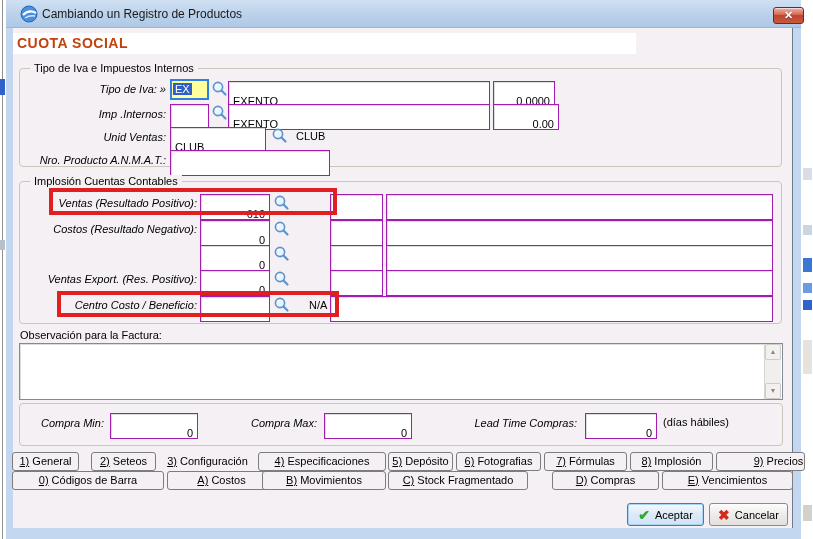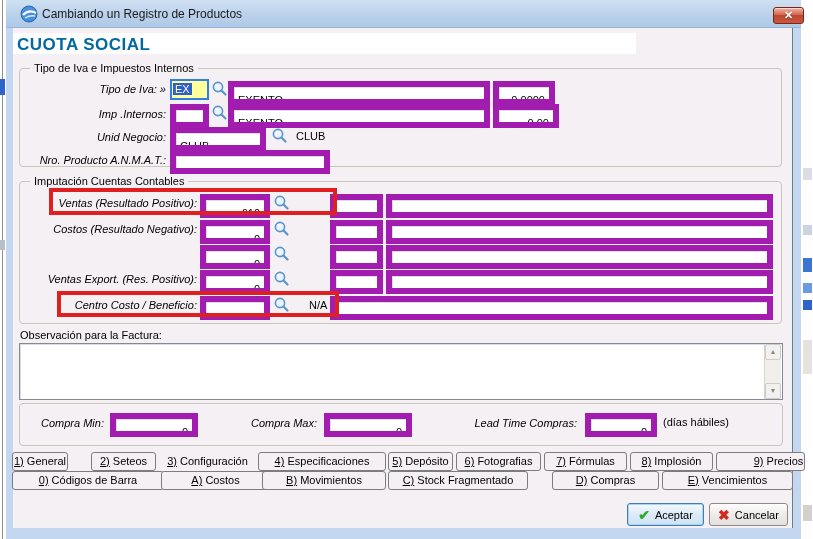--- a/index.html
+++ b/index.html
@@ -22,23 +22,23 @@
   .inner-edge-right { position:absolute; left:792px; top:28px; width:1px; height:500px; background:#6e7b88; }
 
   
   .left-strip { position:absolute; left:0; top:0; width:6px; height:539px; background:#ffffff; }
   .left-line { position:absolute; left:2px; top:0; width:1px; height:539px; background:#8f8f8f; }
   .frag { position:absolute; }
 
   
   .lbl { position:absolute; font-size:11px; color:#000; text-align:right; height:14px; line-height:14px; white-space:nowrap;font-style:italic; }
   .txt { position:absolute; font-size:11px; color:#000; white-space:nowrap; }
-  .field { position:absolute; height:17px; background:#ffffff; border:6px solid #a21caf;
+  .field { position:absolute; height:17px; background:#ffffff; border:1px solid #a21caf;
     box-shadow:inset 1px 1px 0 rgba(110,120,130,.25); font-size:11px; line-height:15px;
-    padding:6px 4px; overflow:hidden; white-space:nowrap; }
+    padding:12px 4px; overflow:hidden; white-space:nowrap; }
   .field.num { text-align:right; }
   .group { position:absolute; border:1px solid #cbc6bc; border-radius:4px; }
   .gt { position:absolute; top:-7px; left:10px; background:#f5f0f4; padding:0 4px;
     font-size:11px; line-height:13px; white-space:nowrap; }
   .mag { position:absolute; width:18px; height:17px; cursor:pointer; }
   .redbox { position:absolute; border:4px solid #e02020; z-index:6; }
 
   
   .focus-field { position:absolute; width:39px; height:21px; background:#ffff9c;
     border:2px solid #2f80e0; font-size:11px; line-height:17px; padding:0 1px; overflow:hidden; }
@@ -92,21 +92,21 @@
       <circle cx="9" cy="9" r="8" fill="none" stroke="#2a66b2" stroke-width="1"></circle>
       <path d="M3 10 Q9 4 16 8" stroke="#ffffff" stroke-width="2.2" fill="none"></path>
       <path d="M5 13 Q10 10 15 11" stroke="#d8eafb" stroke-width="1.4" fill="none"></path>
     </svg>
     <span class="title-text">Cambiando un Registro de Productos</span>
     <div class="close-btn">✕</div>
   </div>
   <div class="inner-edge-right"></div>
 
   <div style="position:absolute;left:13px;top:33px;width:623px;height:21px;background:#ffffff;">
-    <span style="position:absolute;left:4px;top:2px;font-size:17px;font-weight:bold;color:#0369a1;letter-spacing:.5px;">CUOTA SOCIAL</span>
+    <span style="position:absolute;left:4px;top:2px;font-size:14px;font-weight:bold;color:#c2410c;letter-spacing:.5px;">CUOTA SOCIAL</span>
   </div>
 
   <div class="group" style="left:19px;top:68px;width:763px;height:99px;">
     <span class="gt">Tipo de Iva e Impuestos Internos</span>
   </div>
 
   <div class="lbl" style="left:20px;top:82px;width:146px;">Tipo de Iva: »</div>
   <div class="focus-field" style="left:170px;top:79px;">
     <span class="sel">EX</span>
   </div>
@@ -125,36 +125,36 @@
   <div class="mag" style="left:211px;top:104px;">
     <svg width="18" height="17" viewBox="0 0 18 17">
         <circle cx="7" cy="7" r="4.6" fill="#eaf4fd" stroke="#5b93cc" stroke-width="1.6"></circle>
         <line x1="10.5" y1="10.5" x2="14.5" y2="14.5" stroke="#5b93cc" stroke-width="2.2" stroke-linecap="round"></line>
         <path d="M4.6 6 l1.8-1.8" stroke="#ffffff" stroke-width="1.2"></path>
       </svg>
   </div>
   <div class="field" style="left:228px;top:104px;width:262px;">EXENTO</div>
   <div class="field num" style="left:493px;top:104px;width:66px;">0.00</div>
 
-  <div class="lbl" style="left:20px;top:130px;width:146px;">Unid Negocio:</div>
+  <div class="lbl" style="left:20px;top:130px;width:146px;">Unid Ventas:</div>
   <div class="field" style="left:170px;top:127px;width:96px;">CLUB</div>
   <div class="mag" style="left:271px;top:127px;">
     <svg width="18" height="17" viewBox="0 0 18 17">
         <circle cx="7" cy="7" r="4.6" fill="#eaf4fd" stroke="#5b93cc" stroke-width="1.6"></circle>
         <line x1="10.5" y1="10.5" x2="14.5" y2="14.5" stroke="#5b93cc" stroke-width="2.2" stroke-linecap="round"></line>
         <path d="M4.6 6 l1.8-1.8" stroke="#ffffff" stroke-width="1.2"></path>
       </svg>
   </div>
   <div class="txt" style="left:296px;top:130px;">CLUB</div>
 
   <div class="lbl" style="left:20px;top:153px;width:146px;">Nro. Producto A.N.M.A.T.:</div>
   <div class="field" style="left:170px;top:150px;width:160px;"></div>
 
   <div class="group" style="left:19px;top:181px;width:763px;height:143px;">
-    <span class="gt">Imputación Cuentas Contables</span>
+    <span class="gt">Implosión Cuentas Contables</span>
   </div>
 
   <div class="lbl" style="left:20px;top:196px;width:177px;">Ventas (Resultado Positivo):</div>
   <div class="field num" style="left:200px;top:194px;width:70px;">610</div>
   <div class="mag" style="left:273px;top:194px;">
     <svg width="18" height="17" viewBox="0 0 18 17">
         <circle cx="7" cy="7" r="4.6" fill="#eaf4fd" stroke="#5b93cc" stroke-width="1.6"></circle>
         <line x1="10.5" y1="10.5" x2="14.5" y2="14.5" stroke="#5b93cc" stroke-width="2.2" stroke-linecap="round"></line>
         <path d="M4.6 6 l1.8-1.8" stroke="#ffffff" stroke-width="1.2"></path>
       </svg>
@@ -221,32 +221,32 @@
 
   <div class="group" style="left:19px;top:403px;width:764px;height:43px;"></div>
   <div class="lbl" style="left:30px;top:416px;width:74px;">Compra Min:</div>
   <div class="field num" style="left:110px;top:413px;width:88px;">0</div>
   <div class="lbl" style="left:235px;top:416px;width:82px;">Compra Max:</div>
   <div class="field num" style="left:324px;top:413px;width:88px;">0</div>
   <div class="lbl" style="left:455px;top:416px;width:122px;">Lead Time Compras:</div>
   <div class="field num" style="left:585px;top:413px;width:72px;">0</div>
   <div class="txt" style="left:663px;top:416px;">(días hábiles)</div>
 
-  <div class="tab" style="left:12px;top:452px;width:56px;">1) General</div>
+  <div class="tab" style="left:12px;top:452px;width:67px;">1) General</div>
   <div class="tab" style="left:91px;top:452px;width:65px;">2) Seteos</div>
   <div class="tab active" style="left:159px;top:450px;width:97px;height:22px;">3) Configuración</div>
   <div class="tab" style="left:258px;top:452px;width:128px;">4) Especificaciones</div>
   <div class="tab" style="left:388px;top:452px;width:65px;">5) Depósito</div>
   <div class="tab" style="left:456px;top:452px;width:85px;">6) Fotografias</div>
   <div class="tab" style="left:544px;top:452px;width:83px;">7) Fórmulas</div>
   <div class="tab" style="left:630px;top:452px;width:83px;">8) Implosión</div>
   <div class="tab" style="left:716px;top:452px;width:89px;padding-left:36px;">9) Precios</div>
 
   <div class="tab" style="left:12px;top:471px;width:152px;">0) Códigos de Barra</div>
-  <div class="tab" style="left:161px;top:471px;width:109px;">A) Costos</div>
+  <div class="tab" style="left:167px;top:471px;width:109px;">A) Costos</div>
   <div class="tab" style="left:262px;top:471px;width:124px;">B) Movimientos</div>
   <div class="tab" style="left:388px;top:471px;width:140px;">C) Stock Fragmentado</div>
   <div class="tab" style="left:552px;top:471px;width:107px;">D) Compras</div>
   <div class="tab" style="left:662px;top:471px;width:131px;">E) Vencimientos</div>
 
   <div class="btn btn-accept" style="left:627px;top:503px;width:77px;">
     <span class="btn-ico" style="color:#2eab2e;">✔</span>
     <span>Aceptar</span>
   </div>
   <div class="btn btn-cancel" style="left:709px;top:503px;width:79px;">

